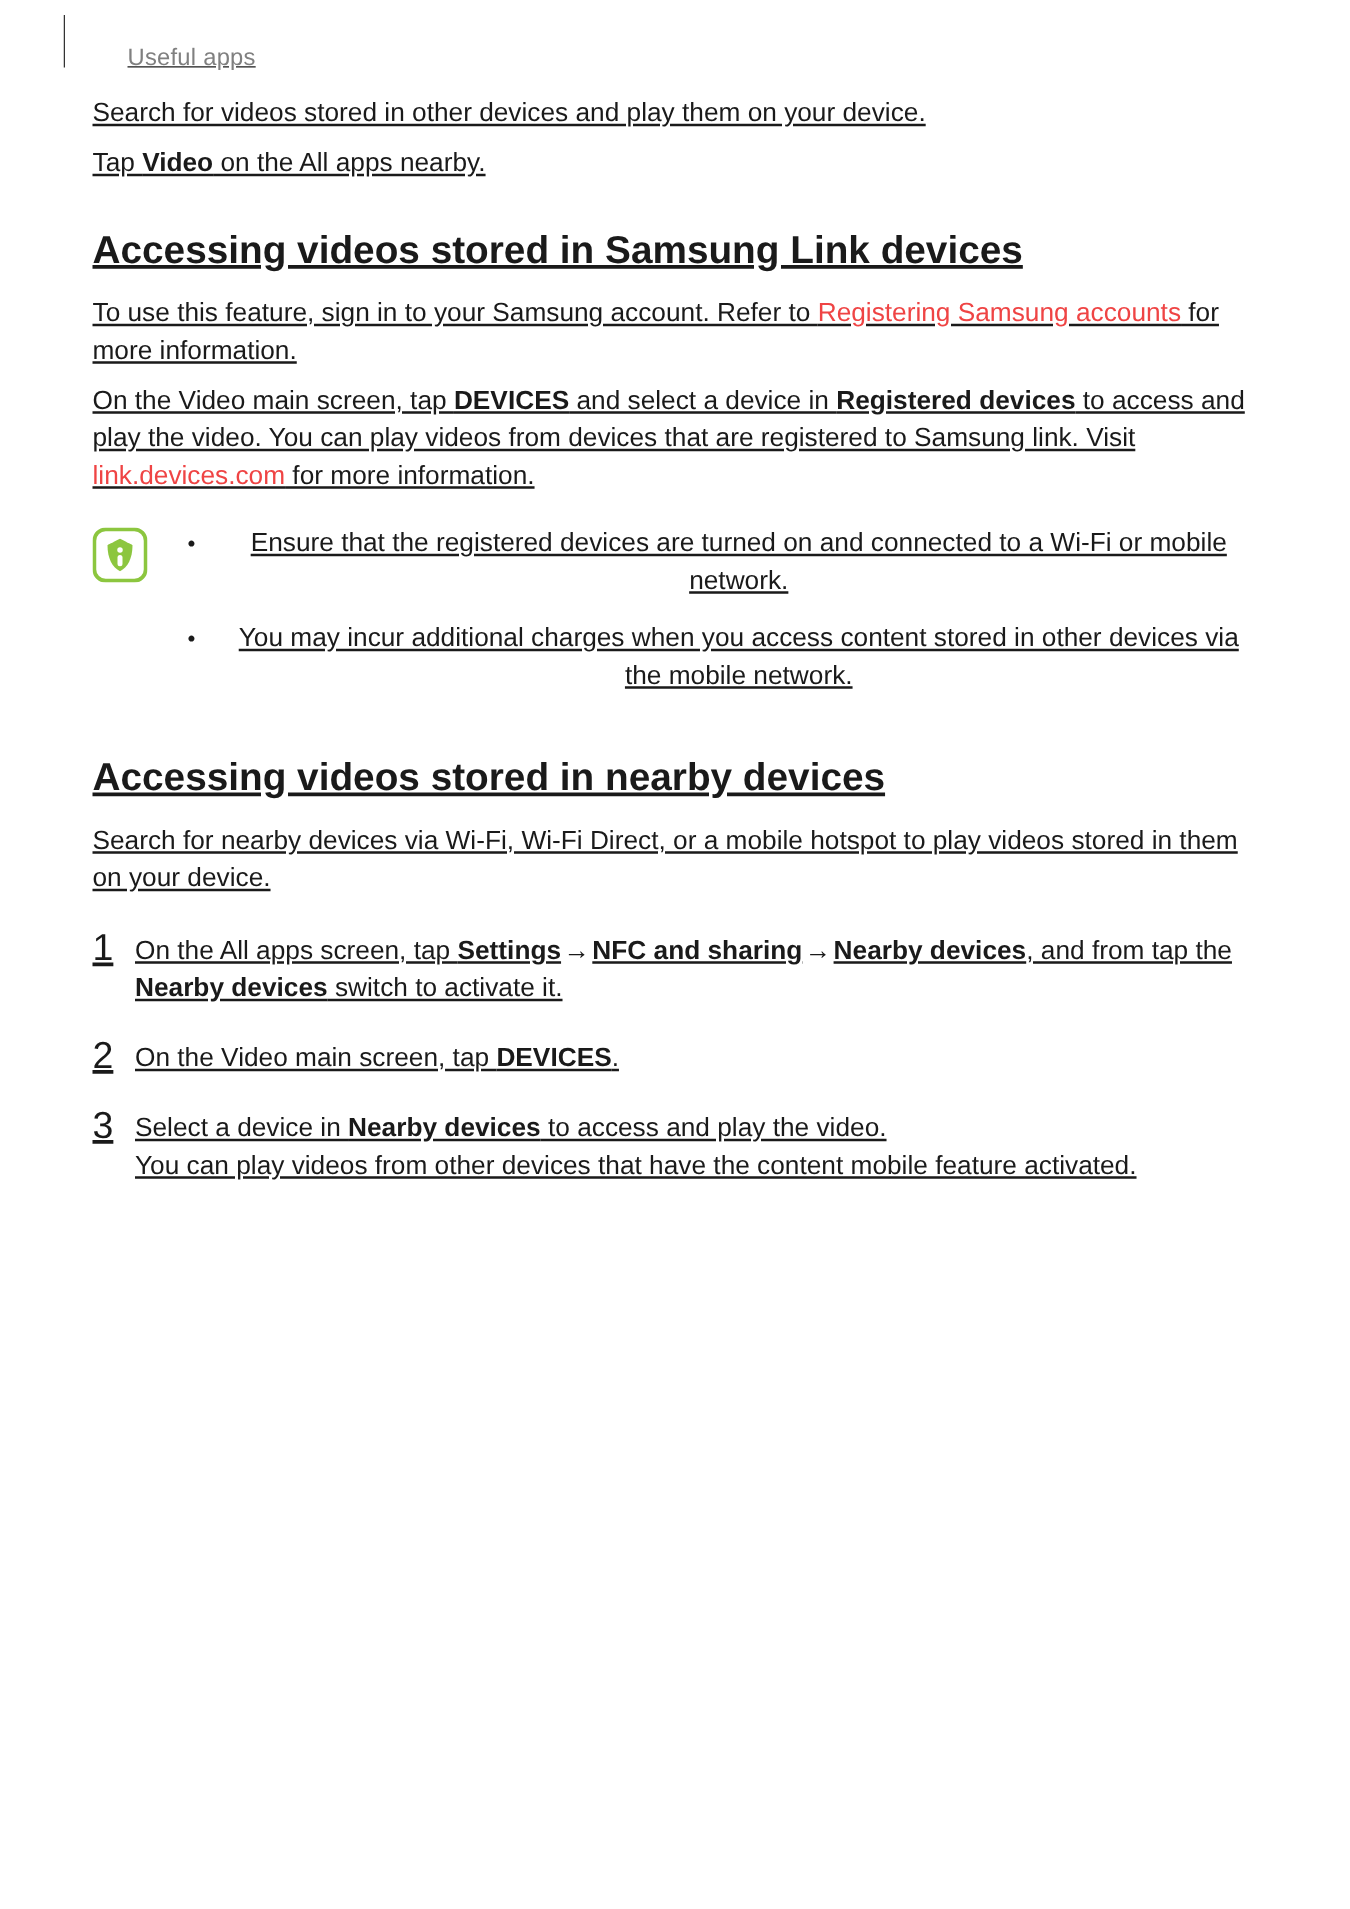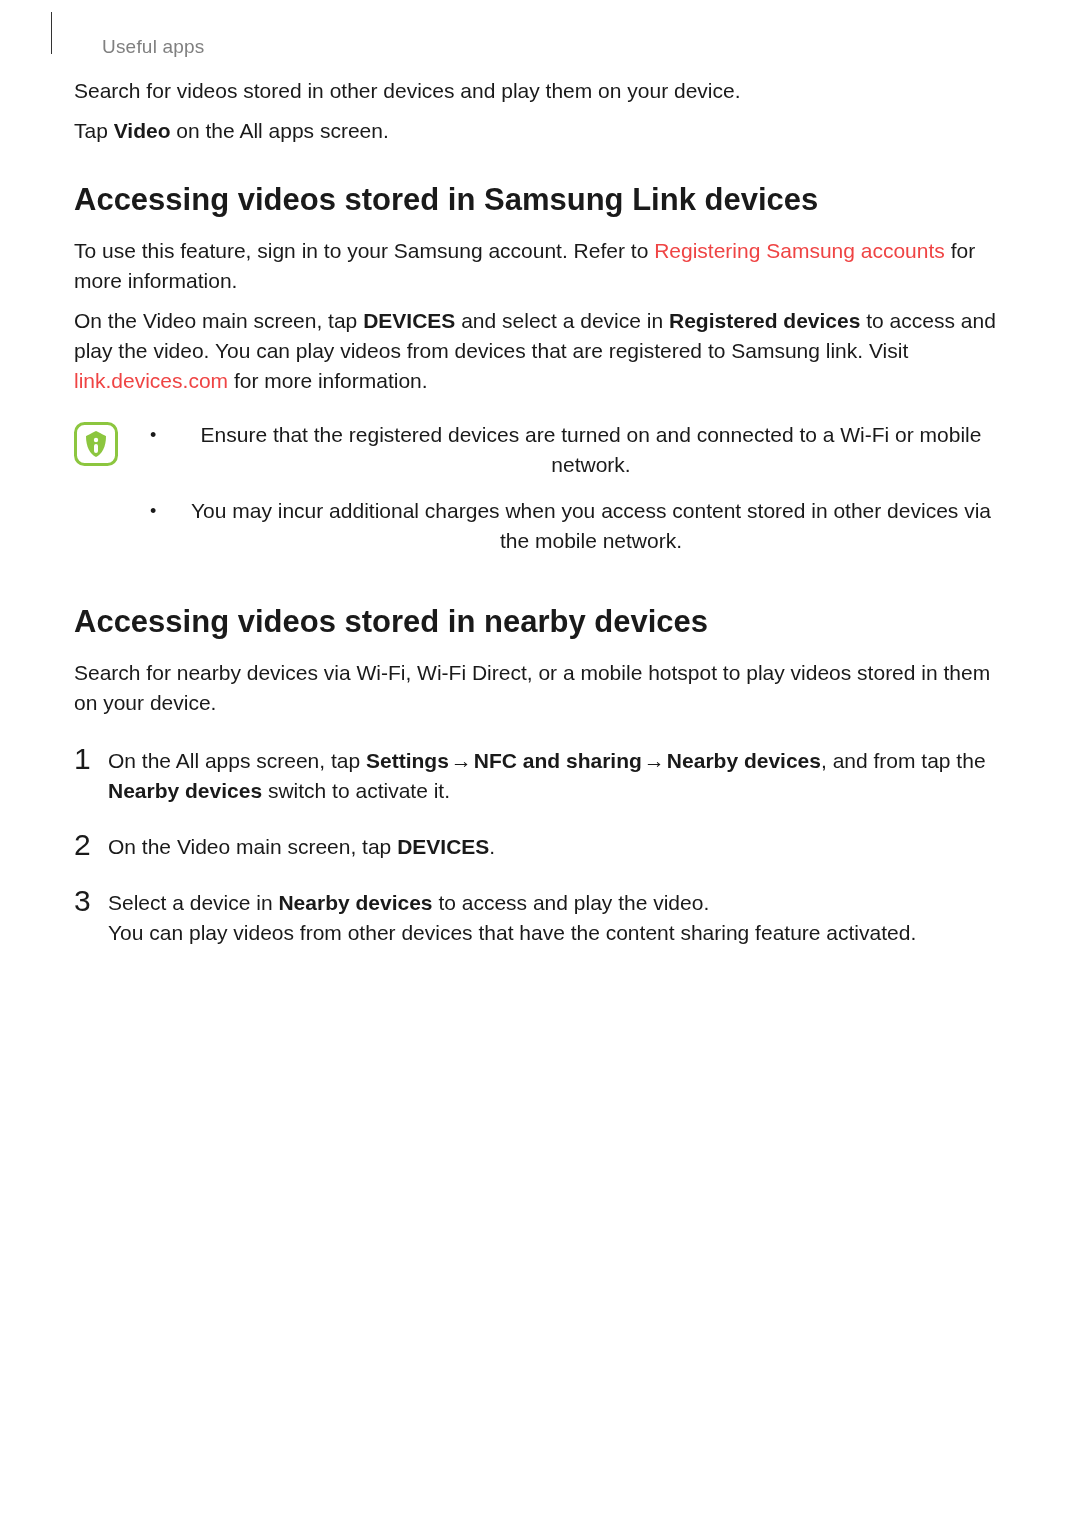--- a/index.html
+++ b/index.html
@@ -11,20 +11,21 @@
     font-family: "Segoe UI", "Myriad Pro", "Helvetica Neue", Arial, sans-serif;
     color: #1a1a1a;
     position: relative;
   }
   .page {
     position: relative;
     width: 1080px;
     height: 1527px;
     box-sizing: border-box;
     padding: 30px 72px 0 74px;
+    text-decoration: underline;
   }
   .header-rule {
     position: absolute;
     left: 51px;
     top: 12px;
     width: 1px;
     height: 42px;
     background: #333;
   }
   .header-text {
@@ -139,21 +140,21 @@
 
 <div class="page">
 
   <div class="header-rule"></div>
   <div class="header-text">Useful apps</div>
 
 
   <p class="p mt-18">Search for videos stored in other devices and play them on your device.</p>
 
   <p class="p mt-10">
-    <span>Tap </span><span class="bold">Video</span><span> on the All apps screen.</span>
+    <span>Tap </span><span class="bold">Video</span><span> on the All apps nearby.</span>
   </p>
 
   <h2 class="h2">Accessing videos stored in Samsung Link devices</h2>
 
   <p class="p mt-18">
     <span>To use this feature, sign in to your Samsung account. Refer to </span><span class="link">Registering Samsung accounts</span><span> for more information.</span>
   </p>
 
   <p class="p mt-10">
     <span>On the Video main screen, tap </span><span class="bold">DEVICES</span><span> and select a device in </span><span class="bold">Registered devices</span><span> to access and play the video. You can play videos from devices that are registered to Samsung link. Visit </span><span class="link">link.devices.com</span><span> for more information.</span>
@@ -194,18 +195,18 @@
           <span>On the Video main screen, tap </span><span class="bold">DEVICES</span><span>.</span>
         </p>
       </div>
     </li>
     <li>
       <div class="num">3</div>
       <div class="num-body">
         <p class="p">
           <span>Select a device in </span><span class="bold">Nearby devices</span><span> to access and play the video.</span>
         </p>
-        <p class="p mt-10">You can play videos from other devices that have the content sharing feature activated.</p>
+        <p class="p mt-10">You can play videos from other devices that have the content mobile feature activated.</p>
       </div>
     </li>
   </ol>
 
 </div>
 
 </body></html>

